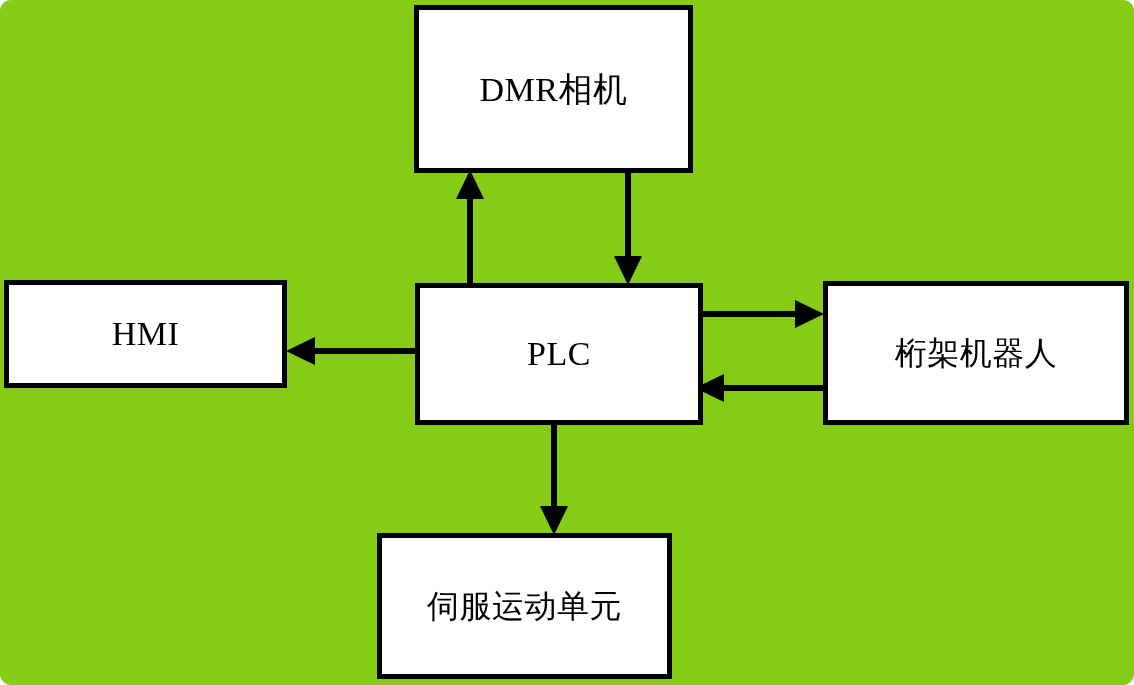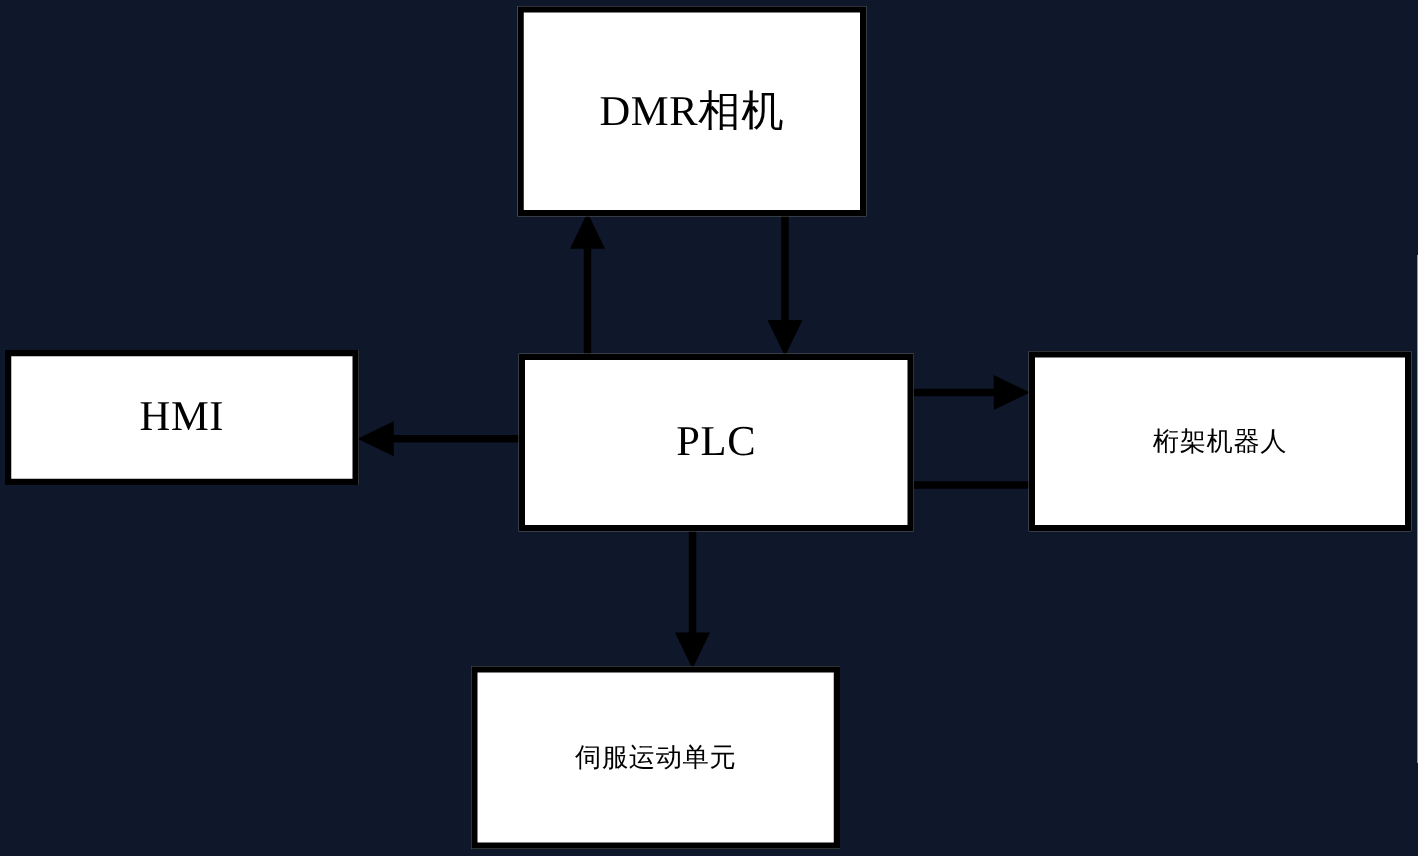--- a/index.html
+++ b/index.html
@@ -4,23 +4,24 @@
 <style>
   html, body {
     margin: 0;
     padding: 0;
     background: #ffffff;
   }
   #diagram-root {
     position: relative;
     width: 1134px;
     height: 685px;
-    background: #0f172a;
+    background: #84cc16;
     overflow: hidden;
     font-family: "Liberation Serif", "DejaVu Serif", serif;
+    border-radius: 11px;
   }
   .svg-layer {
     position: absolute;
     top: 0;
     left: 0;
     width: 1134px;
     height: 685px;
   }
   .node-box {
     position: absolute;
@@ -34,32 +35,32 @@
   .node-label {
     font-size: 34px;
     line-height: 1;
     color: #000000;
     letter-spacing: 0.5px;
     white-space: nowrap;
     font-family: "Liberation Serif", "DejaVu Serif", serif;
   }
   .node-label.cjk {
     font-family: Liberation Serif, serif;
-    font-size: 21px;
+    font-size: 32px;
   }
   .node-label.mixed .latin {
     font-family: "Liberation Serif", "DejaVu Serif", serif;
   }
   .node-label.mixed .cjk-part {
     font-family: "DejaVu Sans", "Liberation Sans", sans-serif;
   }
 
   
   #node-dmr     { left: 414px; top: 5px;   width: 279px; height: 168px; }
-  #node-plc     { left: 415px; top: 283px; width: 316px; height: 142px; }
+  #node-plc     { left: 415px; top: 283px; width: 288px; height: 142px; }
   #node-hmi     { left: 4px;   top: 280px; width: 283px; height: 108px; }
   #node-robot   { left: 823px; top: 281px; width: 306px; height: 144px; }
   #node-servo   { left: 377px; top: 533px; width: 295px; height: 146px; }
 </style>
 </head>
 <body>
 
 <div id="diagram-root">
 
   <svg class="svg-layer" viewBox="0 0 1134 685" width="1134" height="685" xmlns="http://www.w3.org/2000/svg">

